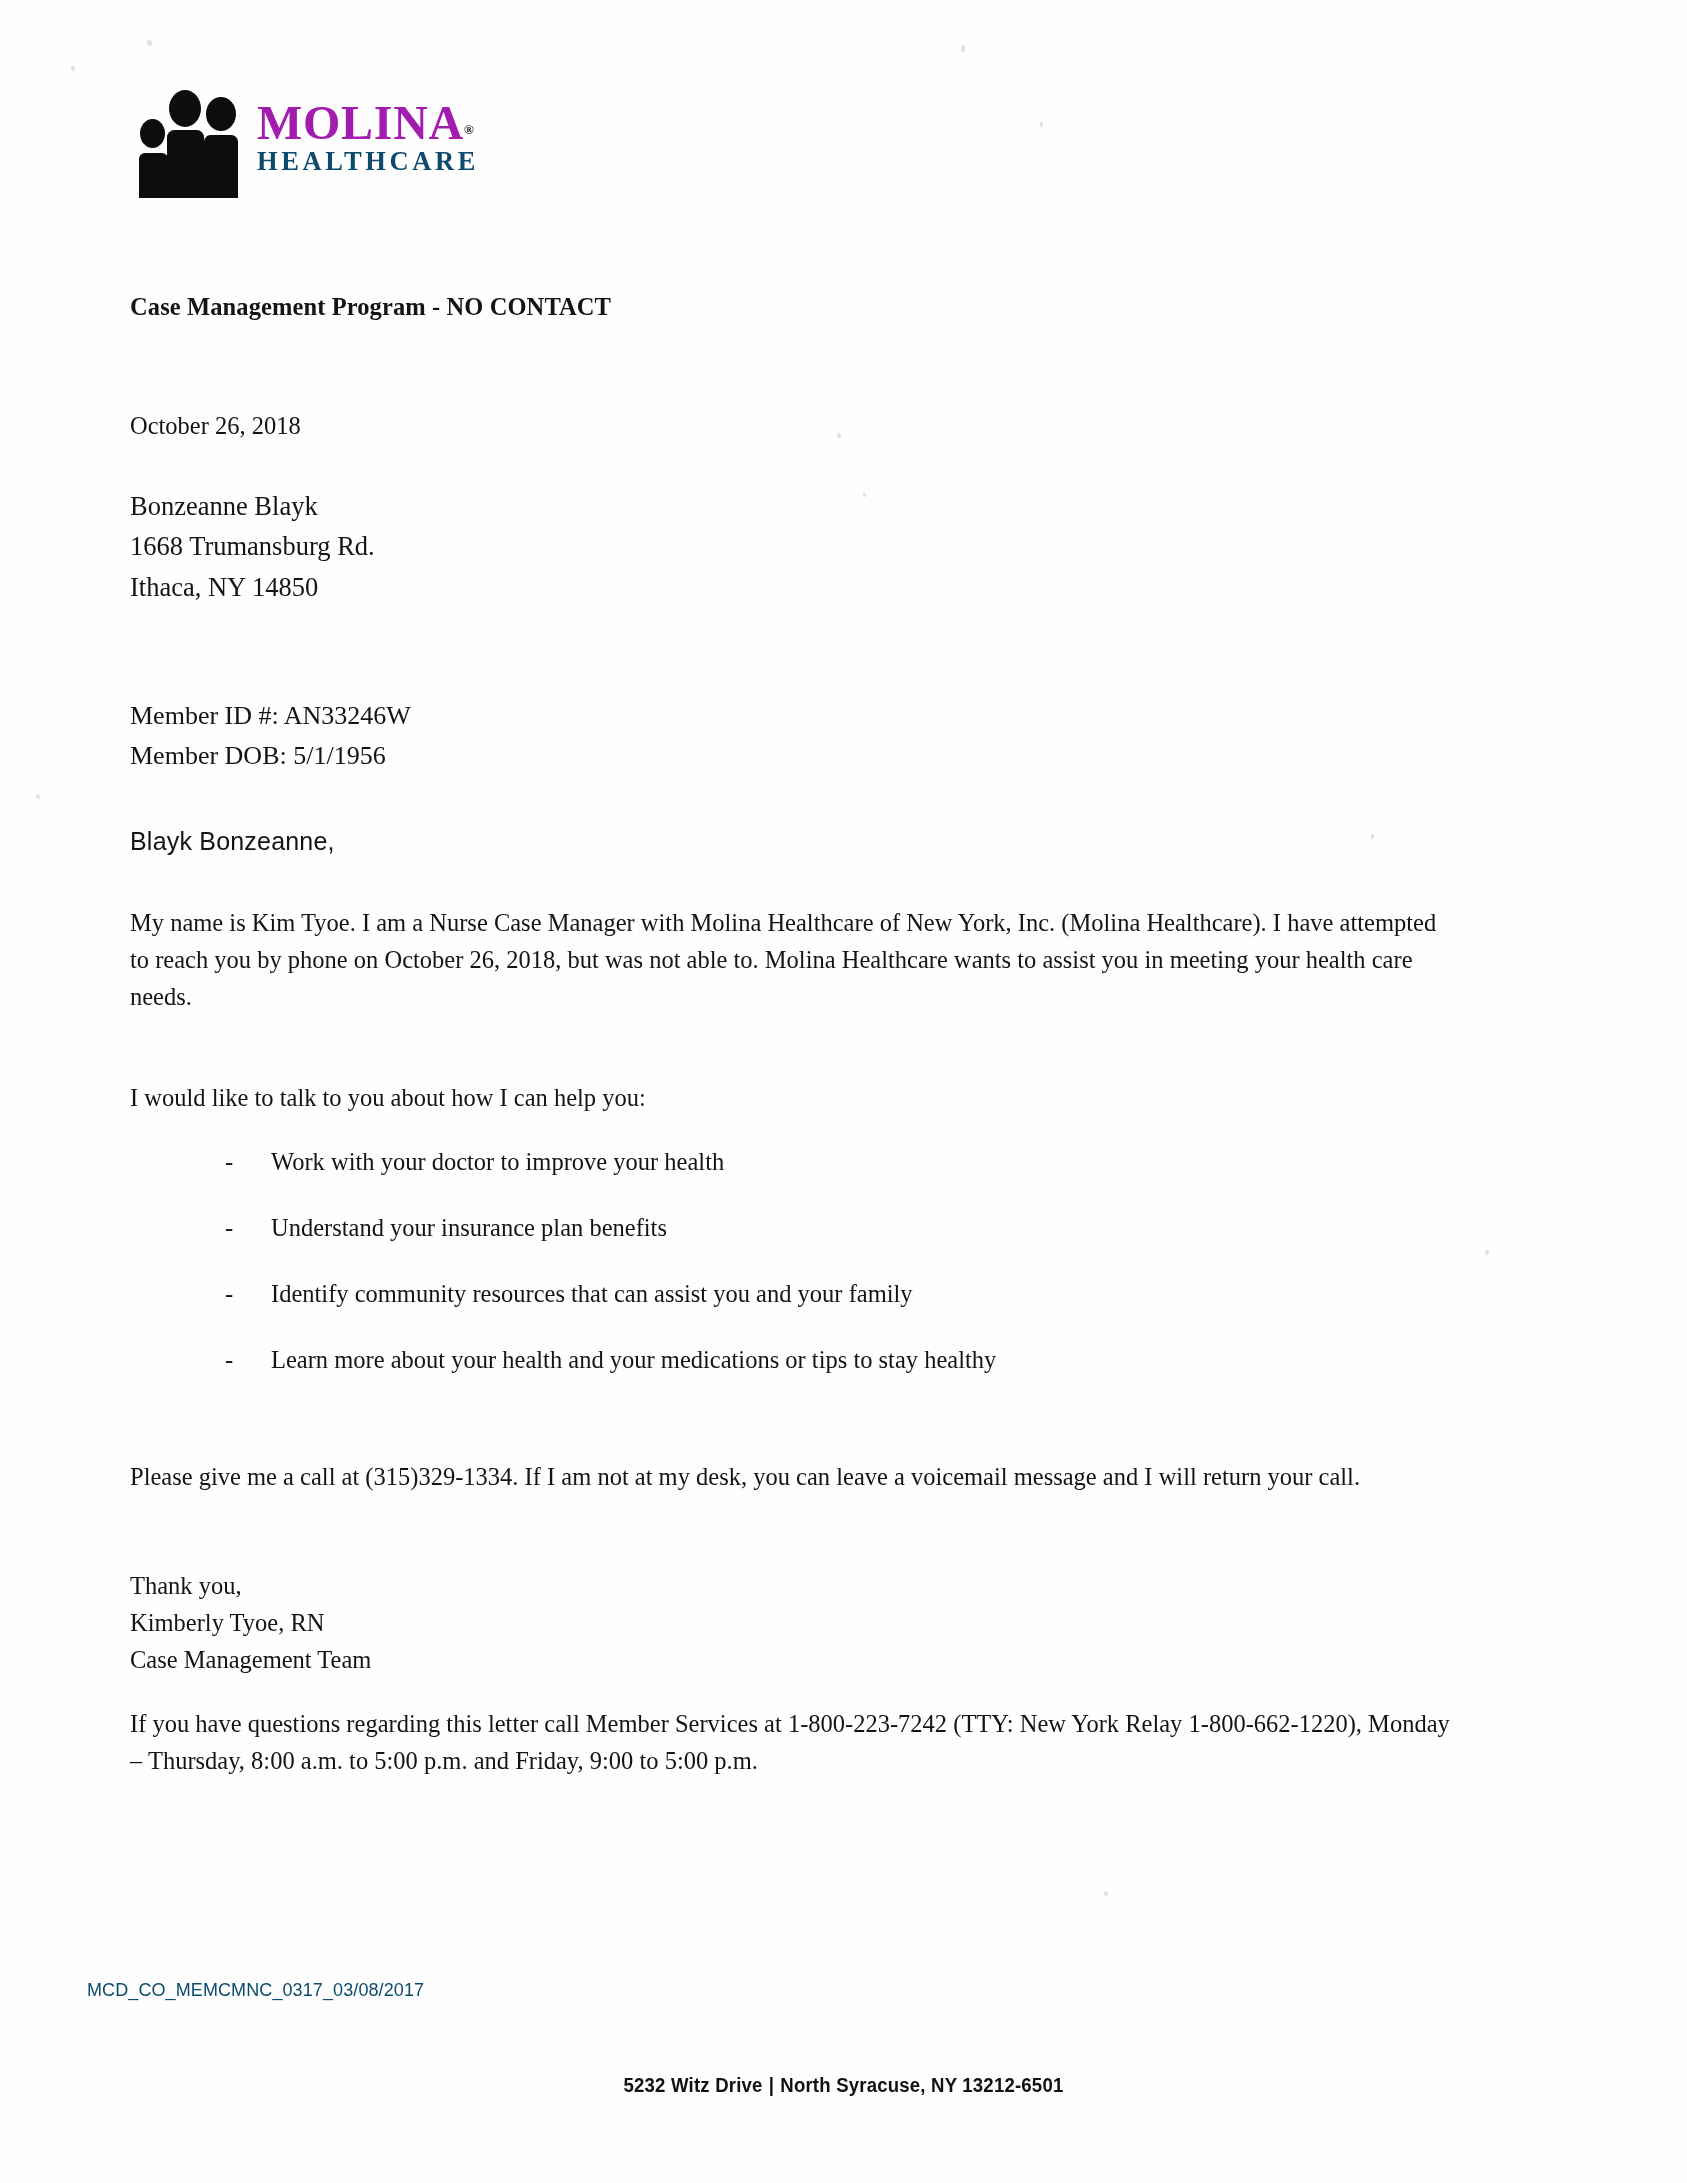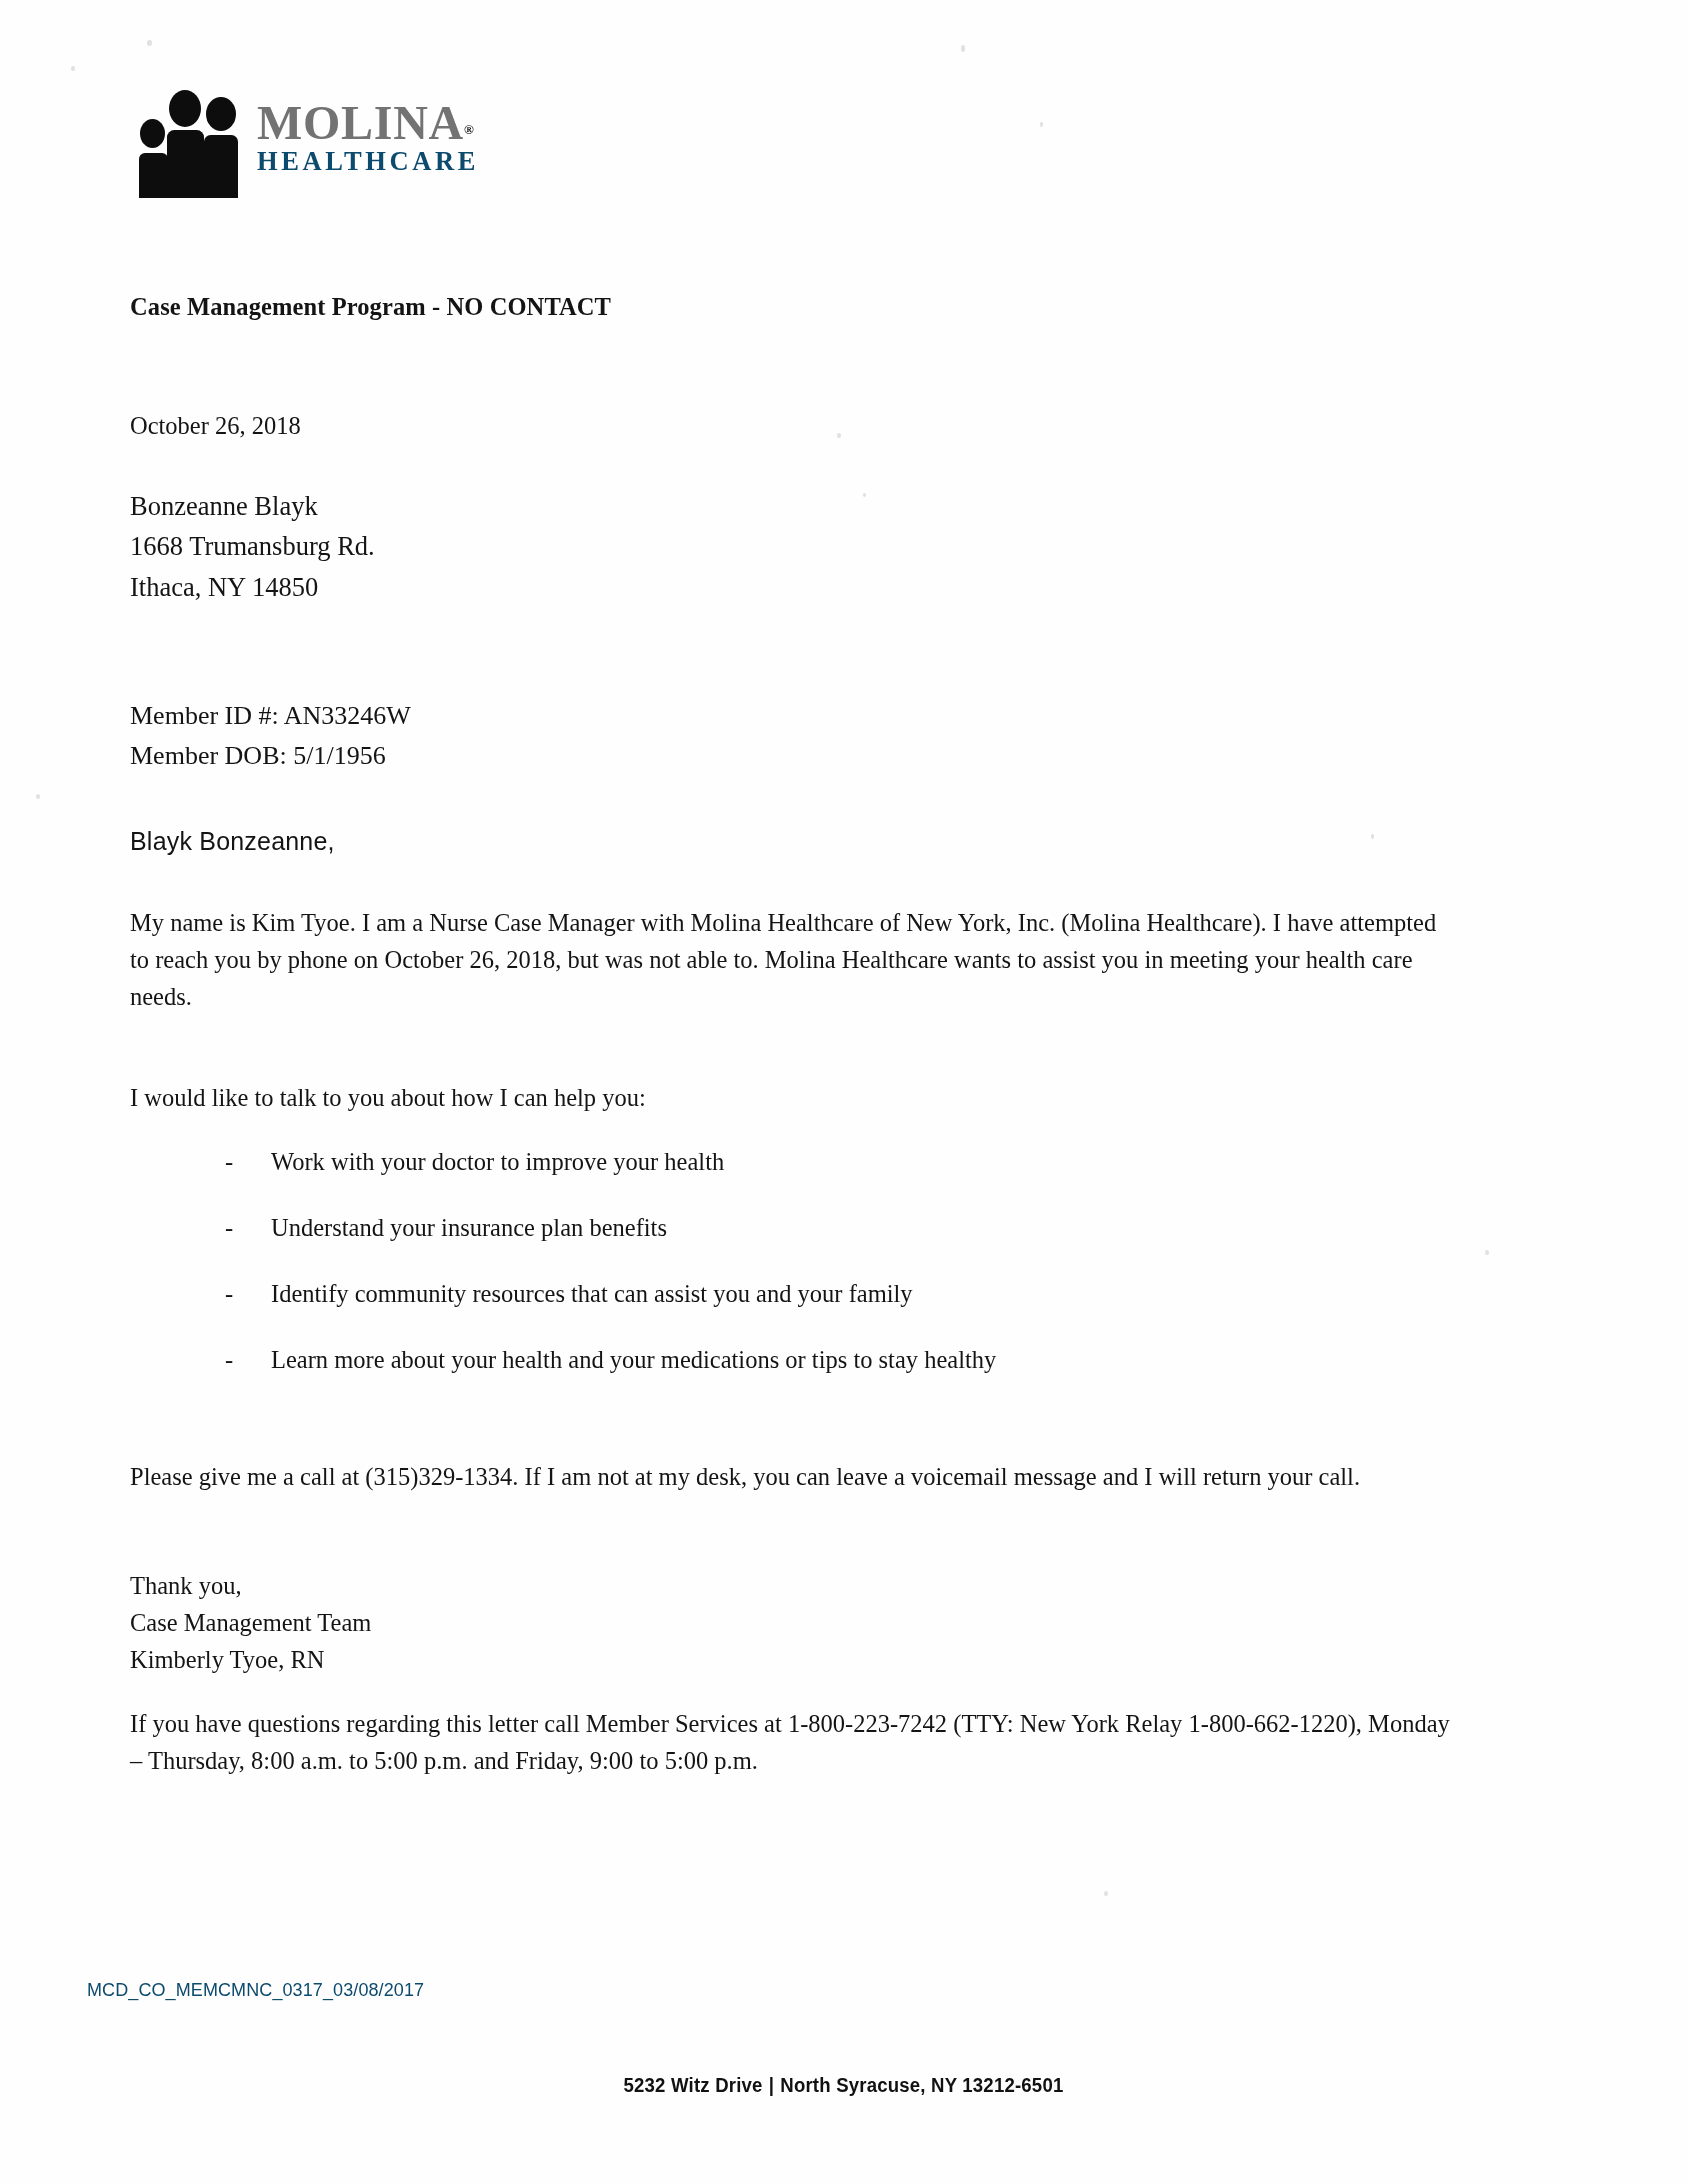--- a/index.html
+++ b/index.html
@@ -64,21 +64,21 @@
   .logo-text {
     position: relative;
     line-height: 1;
     padding-bottom: 1.3px;
   }
   .logo-molina {
     font-family: "Liberation Serif", "DejaVu Serif", serif;
     font-weight: 700;
     font-size: 48px;
     letter-spacing: 0.7px;
-    color: #737373;
+    color: #a21caf;
     display: inline-block;
     transform: scaleX(1.0);
   }
   .logo-reg {
     font-size: 13.2px;
     vertical-align: super;
     font-weight: 700;
   }
   .logo-healthcare {
     font-family: "Liberation Serif", "DejaVu Serif", serif;
@@ -255,22 +255,22 @@
       <div class="bullet">
         <span class="bullet-mark">-</span>
         <span class="bullet-text">Learn more about your health and your medications or tips to stay healthy</span>
       </div>
     </div>
 
     <div class="para p-call">Please give me a call at (315)329-1334. If I am not at my desk, you can leave a voicemail message and I will return your call.</div>
 
     <div class="para p-thanks">
       <div>Thank you,</div>
+      <div>Kimberly Tyoe, RN</div>
       <div>Case Management Team</div>
-      <div>Kimberly Tyoe, RN</div>
     </div>
 
     <div class="para p-ques">If you have questions regarding this letter call Member Services at 1-800-223-7242 (TTY: New York Relay 1-800-662-1220), Monday – Thursday, 8:00 a.m. to 5:00 p.m. and Friday, 9:00 to 5:00 p.m.</div>
 
   </div>
 
   <div class="form-code">MCD_CO_MEMCMNC_0317_03/08/2017</div>
 
   <div class="addr-footer">
     <span>5232 Witz Drive</span><span class="sep">|</span><span>North Syracuse, NY 13212-6501</span>

